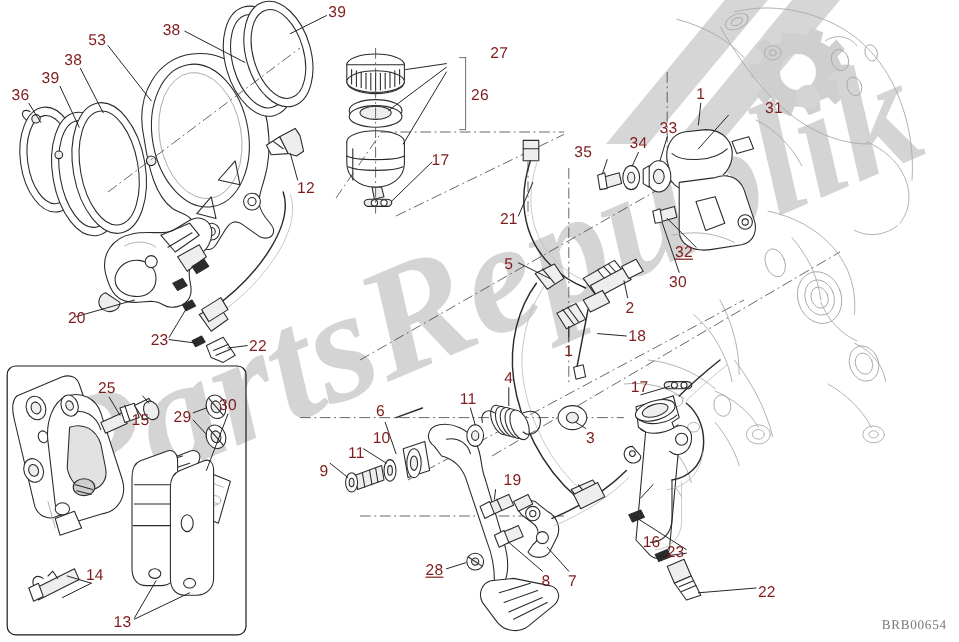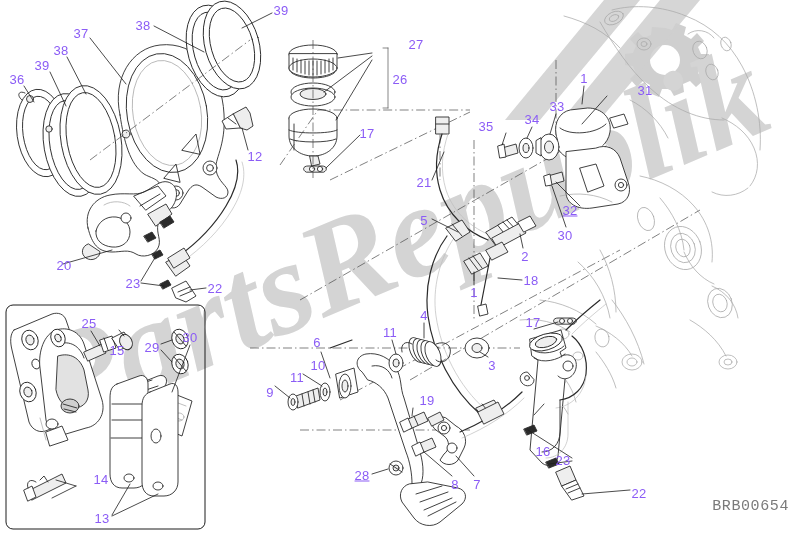--- a/index.html
+++ b/index.html
@@ -30,32 +30,32 @@
     left: 0;
     top: 0;
     width: 799px;
     height: 535px;
     pointer-events: none;
   }
   .lbl {
     position: absolute;
     font-family: "Liberation Sans", sans-serif;
     font-size: 13px;
-    color: #8b5cf6;
+    color: #7f1d1d;
     line-height: 13px;
     white-space: nowrap;
     transform: translate(-50%, -50%);
     letter-spacing: .2px;
   }
   .diagcode {
     position: absolute;
     right: 10px;
-    bottom: 20px;
-    font-family: Liberation Mono, monospace;
-    font-size: 15px;
+    bottom: 8px;
+    font-family: Liberation Serif, serif;
+    font-size: 11px;
     color: #7a7a7a;
     letter-spacing: .6px;
   }
   .wm-text {
     font-family: "Liberation Serif", serif;
     font-style: italic;
     font-weight: bold;
     fill: #d4d4d4;
   }
   .wm-shape { fill: #cfcfcf; }
@@ -623,21 +623,21 @@
       <path class="leader" d="M76,486 L52,498"></path>
       <path class="leader" d="M112,515 L130,484"></path>
       <path class="leader" d="M112,516 L158,494"></path>
     </g>
   </svg>
 
   <div id="labels">
       <div class="lbl" style="left: 17px; top: 79px;">36</div>
       <div class="lbl" style="left: 42px; top: 65px;">39</div>
       <div class="lbl" style="left: 61px; top: 50px;">38</div>
-      <div class="lbl" style="left: 81px; top: 33px;">37</div>
+      <div class="lbl" style="left: 81px; top: 33px;">53</div>
       <div class="lbl" style="left: 143px; top: 25px;">38</div>
       <div class="lbl" style="left: 281px; top: 10px;">39</div>
       <div class="lbl" style="left: 380px; top: 44px; margin-left: 36px;">27</div>
       <div class="lbl" style="left: 400px; top: 79px;">26</div>
       <div class="lbl" style="left: 255px; top: 156px;">12</div>
       <div class="lbl" style="left: 367px; top: 133px;">17</div>
       <div class="lbl" style="left: 64px; top: 265px;">20</div>
       <div class="lbl" style="left: 133px; top: 283px;">23</div>
       <div class="lbl" style="left: 215px; top: 288px;">22</div>
       <div class="lbl" style="left: 424px; top: 182px;">21</div>
@@ -664,18 +664,18 @@
       <div class="lbl" style="left: 411px; top: 400px; padding-left: 32px;">19</div>
       <div class="lbl" style="left: 455px; top: 484px;">8</div>
       <div class="lbl" style="left: 477px; top: 484px;">7</div>
       <div class="lbl" style="left: 362px; top: 475px; text-decoration: underline;">28</div>
       <div class="lbl" style="left: 563px; top: 460px;">23</div>
       <div class="lbl" style="left: 639px; top: 493px;">22</div>
       <div class="lbl" style="left: 89px; top: 323px;">25</div>
       <div class="lbl" style="left: 117px; top: 322px; margin-top: 28px;">15</div>
       <div class="lbl" style="left: 152px; top: 347px;">29</div>
       <div class="lbl" style="left: 190px; top: 337px;">30</div>
-      <div class="lbl" style="left: 91px; top: 479px; padding-left: 20px;">14</div>
+      <div class="lbl" style="left: 69px; top: 479px; padding-left: 20px;">14</div>
       <div class="lbl" style="left: 102px; top: 518px;">13</div>
     </div>
 
   <div class="diagcode">BRB00654</div>
 </div>
 
 </body></html>

